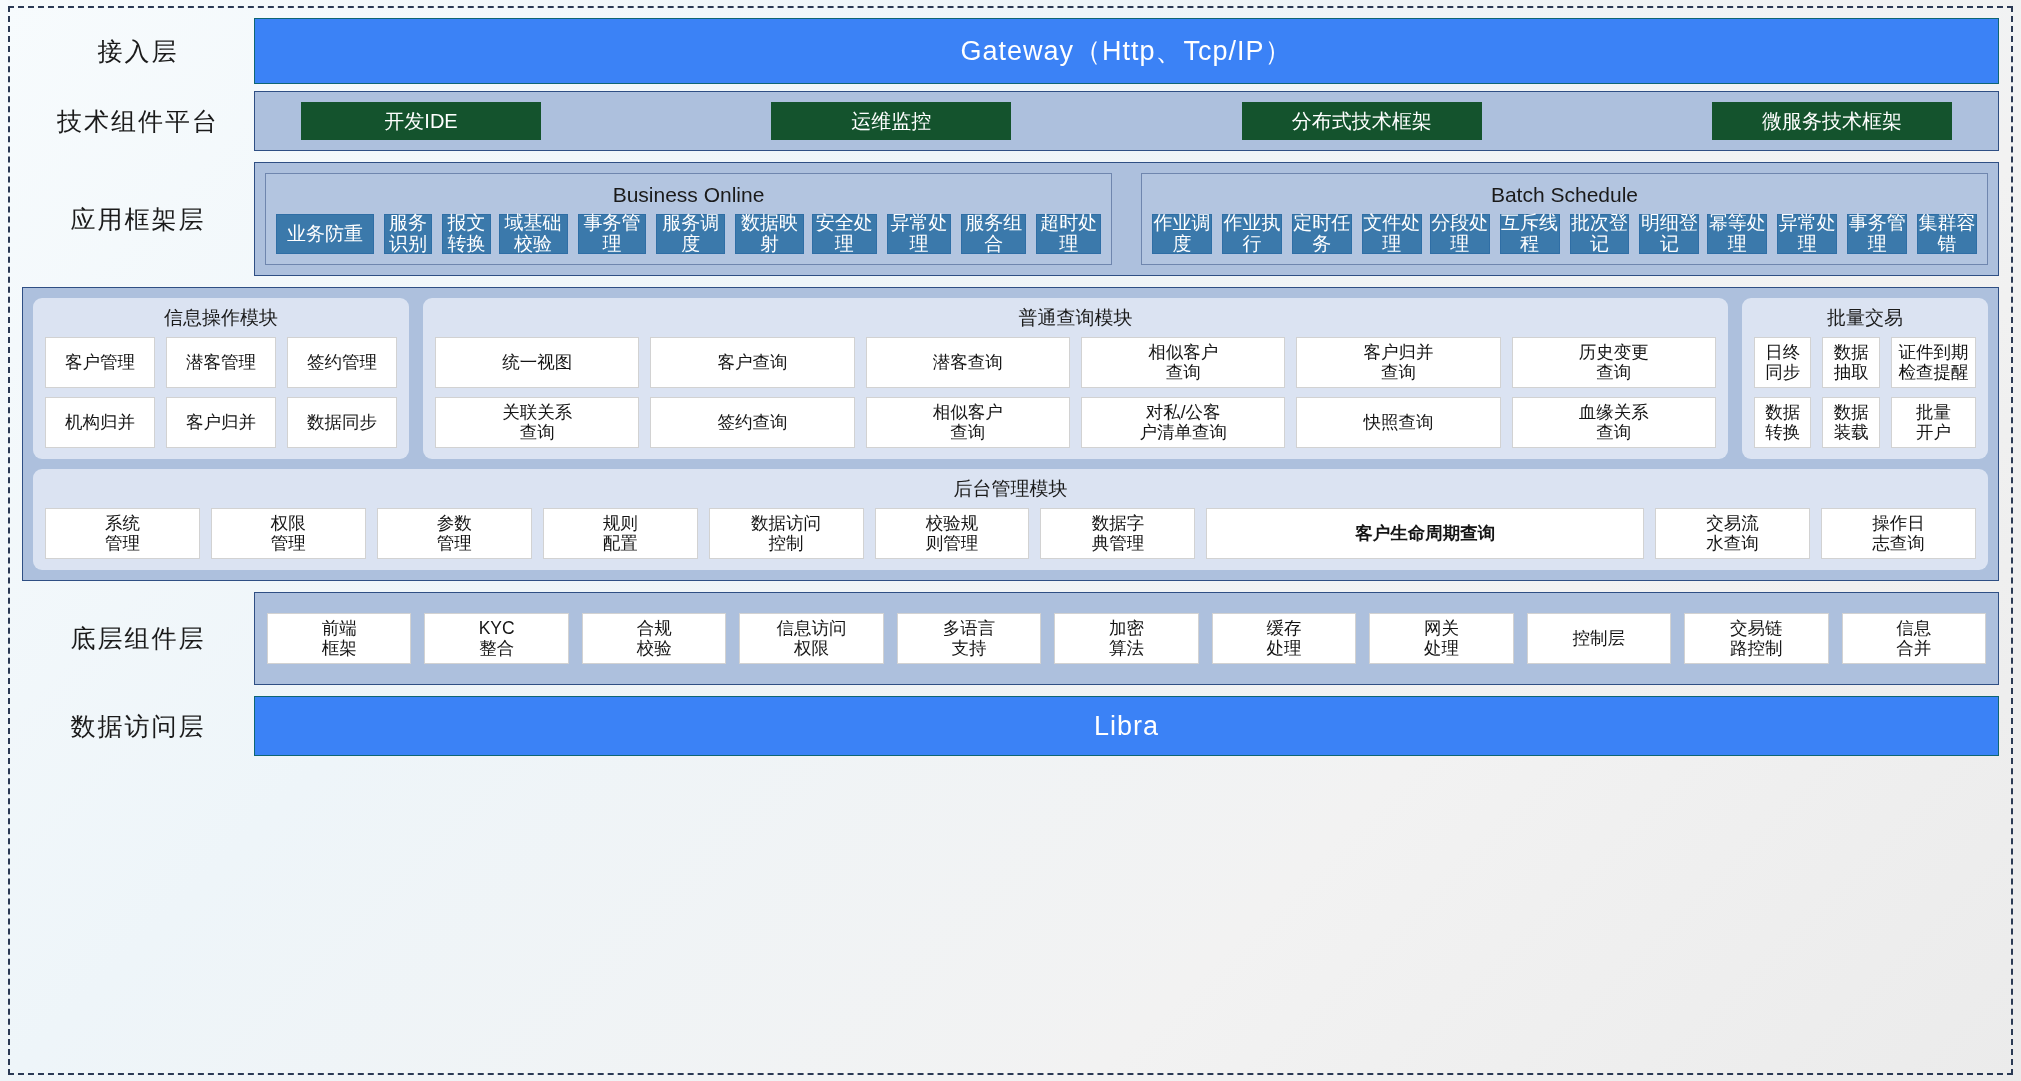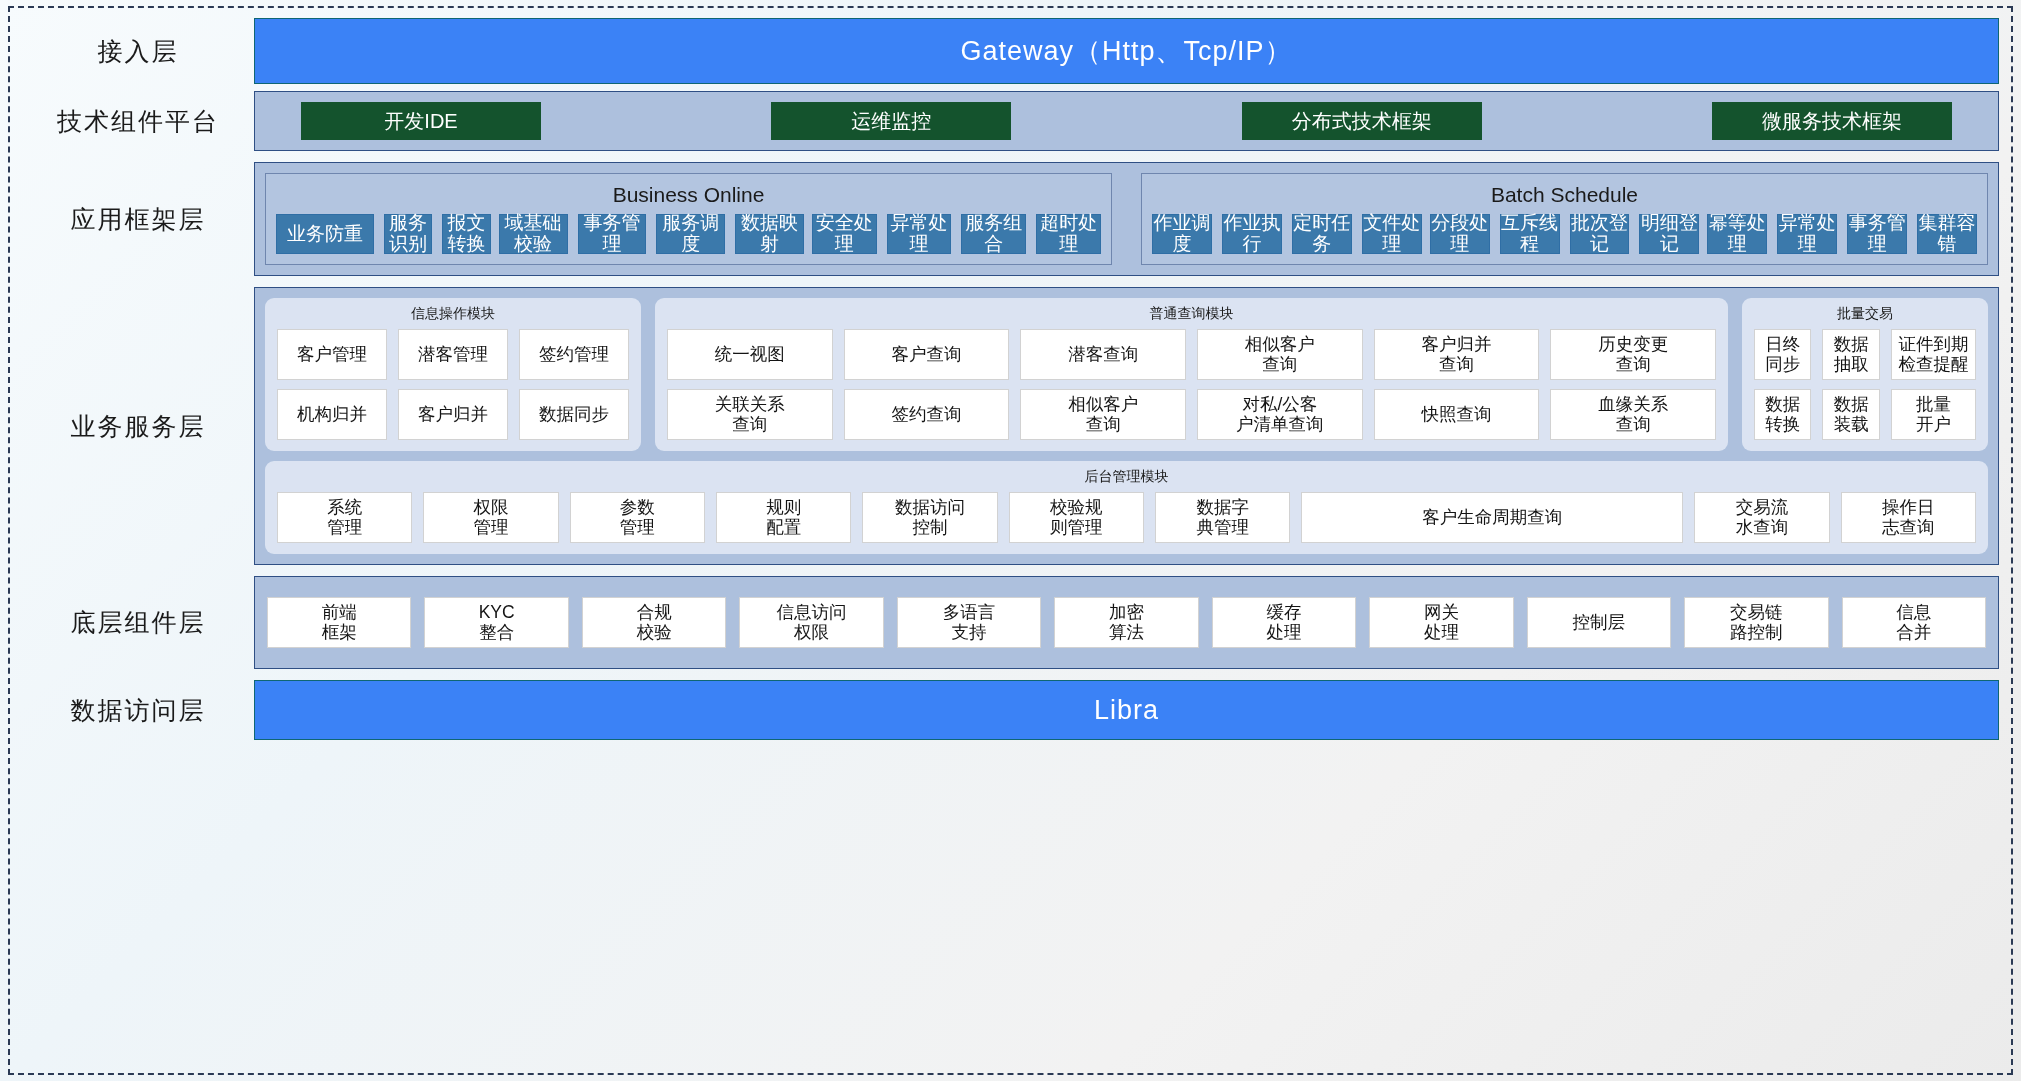--- a/index.html
+++ b/index.html
@@ -79,39 +79,39 @@
 
   
   .biz-layer{padding:10px;display:flex;flex-direction:column;gap:10px;}
   .biz-top{display:flex;gap:14px;}
   .mod{
     background:#dbe3f2;border-radius:9px;
     padding:5px 12px 11px 12px;box-sizing:border-box;
     display:flex;flex-direction:column;
   }
   .mod-title{
-    text-align:center;font-size:14px;color:#1a1a1a;padding:2px 0 6px 0;
+    text-align:center;font-size:19px;color:#1a1a1a;padding:2px 0 6px 0;
   }
   .mod-rows{display:flex;flex-direction:column;gap:9px;}
   .mod-row{display:flex;gap:11px;}
   .wcell{
     background:#fff;border:1px solid #d2d2d2;
     font-size:17.5px;color:#141414;
     height:49px;flex:1;
     display:flex;align-items:center;justify-content:center;
     text-align:center;line-height:1.12;
     white-space:pre-line;
   }
   .m-info{width:376px;min-width:376px;}
   .m-query{flex:1;}
   .m-batch{width:246px;min-width:246px;}
   .m-admin{width:100%;}
   .admin-row{display:flex;gap:11px;}
   .wcell.flex15{flex:1.5;}
-  .wcell.flex28{flex:2.85;}
+  .wcell.flex28{flex:2.85;font-weight:bold;}
 
   
   .comp-row{display:flex;gap:13px;padding:20px 12px;}
 
   .gap6{height:7px;}
   .gap10{height:11px;}
 </style>
 </head>
 <body>
 
@@ -194,21 +194,20 @@
           </div>
         </div>
 
       </div>
     </div>
   </div>
 
   <div class="gap10"></div>
 
   <div class="row" style="flex:0 0 auto;">
-    <div class="side-label">业务服务层</div>
     <div class="band lb-band">
       <div class="biz-layer">
 
         <div class="biz-top">
 
           <div class="mod m-info">
             <div class="mod-title">信息操作模块</div>
             <div class="mod-rows">
               <div class="mod-row">
                 <div class="wcell">客户管理</div>

